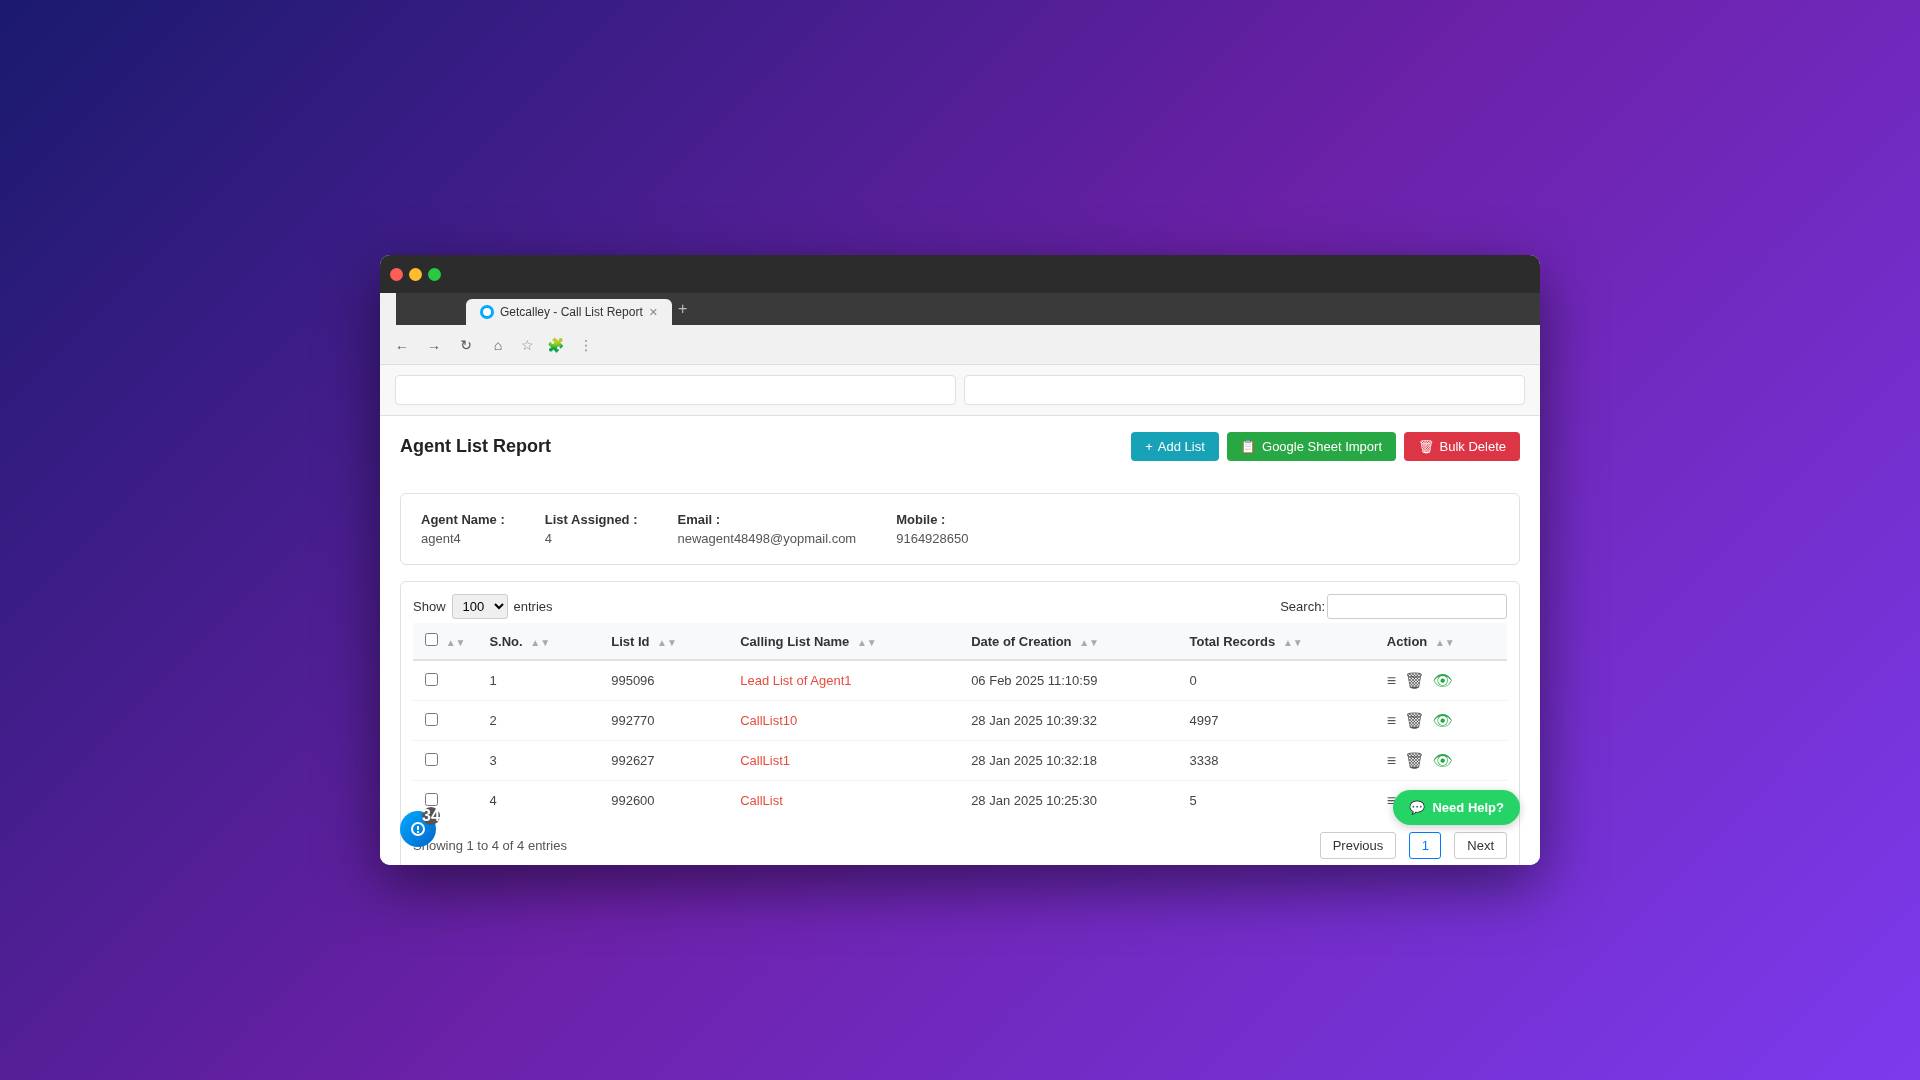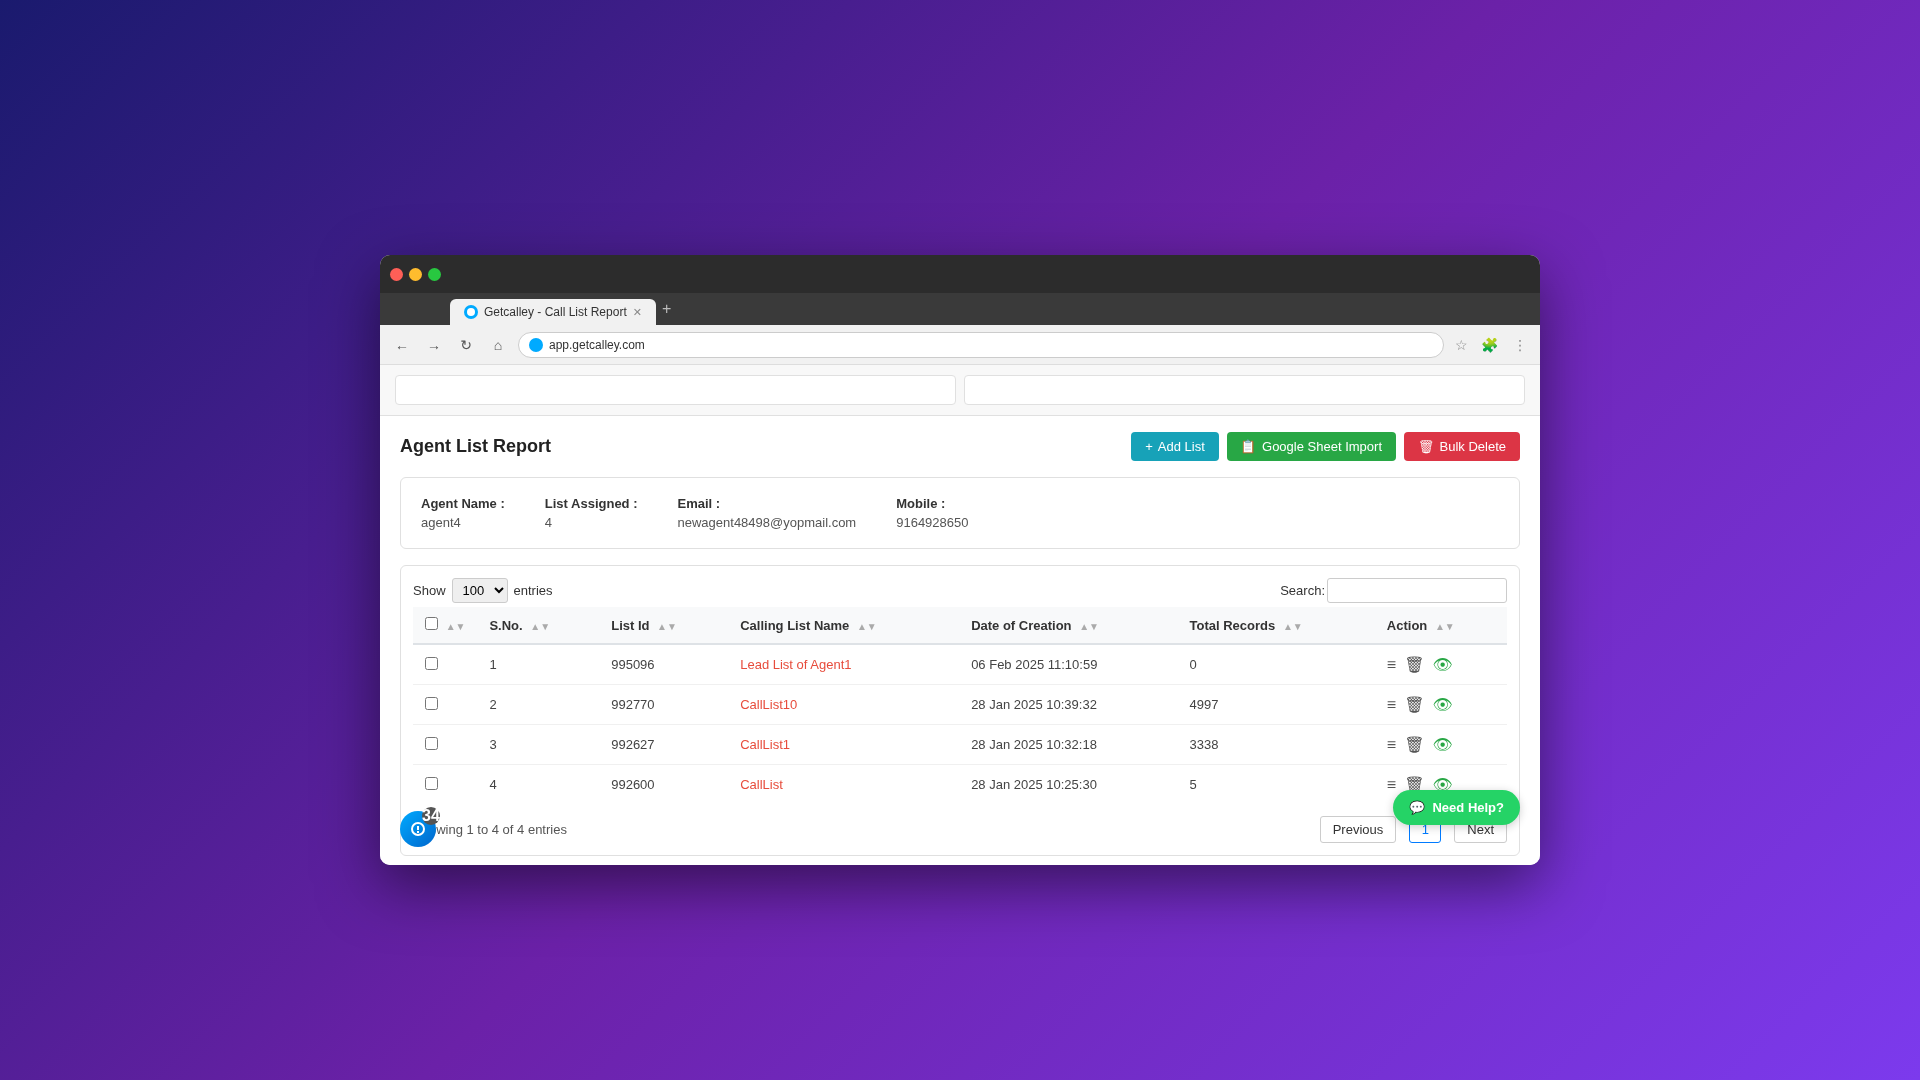--- a/index.html
+++ b/index.html
@@ -45,20 +45,21 @@
     .tl-yellow { background: #febc2e; }
     .tl-green { background: #28c840; }
 
     .browser-tab-bar {
       background: #3a3a3a;
       height: 32px;
       display: flex;
       align-items: flex-end;
       padding: 0 70px;
       flex-shrink: 0;
+      margin-left: 16px;
     }
     .browser-tab {
       background: #f1f1f1;
       border-radius: 6px 6px 0 0;
       padding: 6px 14px;
       font-size: 12px;
       color: #333;
       display: flex;
       align-items: center;
       gap: 6px;
@@ -155,21 +156,21 @@
     .panel-half:first-child { margin-right: 8px; }
 
     .main-section {
       padding: 16px 20px;
     }
 
     .section-header {
       display: flex;
       align-items: center;
       justify-content: space-between;
-      margin-bottom: 16px;
+      margin-bottom: 32px;
     }
     .section-title {
       font-size: 18px;
       font-weight: 600;
       color: #222;
     }
     .header-actions {
       display: flex;
       gap: 8px;
     }
@@ -393,24 +394,20 @@
       <span class="tab-close">✕</span>
     </div>
     <span class="tab-plus">+</span>
   </div>
 
   <div class="browser-addressbar">
     <button class="nav-btn">←</button>
     <button class="nav-btn">→</button>
     <button class="nav-btn">↻</button>
     <button class="nav-btn">⌂</button>
-    <div class="address-bar">
-      <div class="address-icon"></div>
-      <span>app.getcalley.com</span>
-    </div>
     <span class="star-btn">☆</span>
     <span class="ext-btn">🧩</span>
     <span class="more-btn">⋮</span>
   </div>
 
   <div class="page-content">
 
     <div class="top-panels">
       <div class="panel-half"></div>
       <div class="panel-half"></div>

